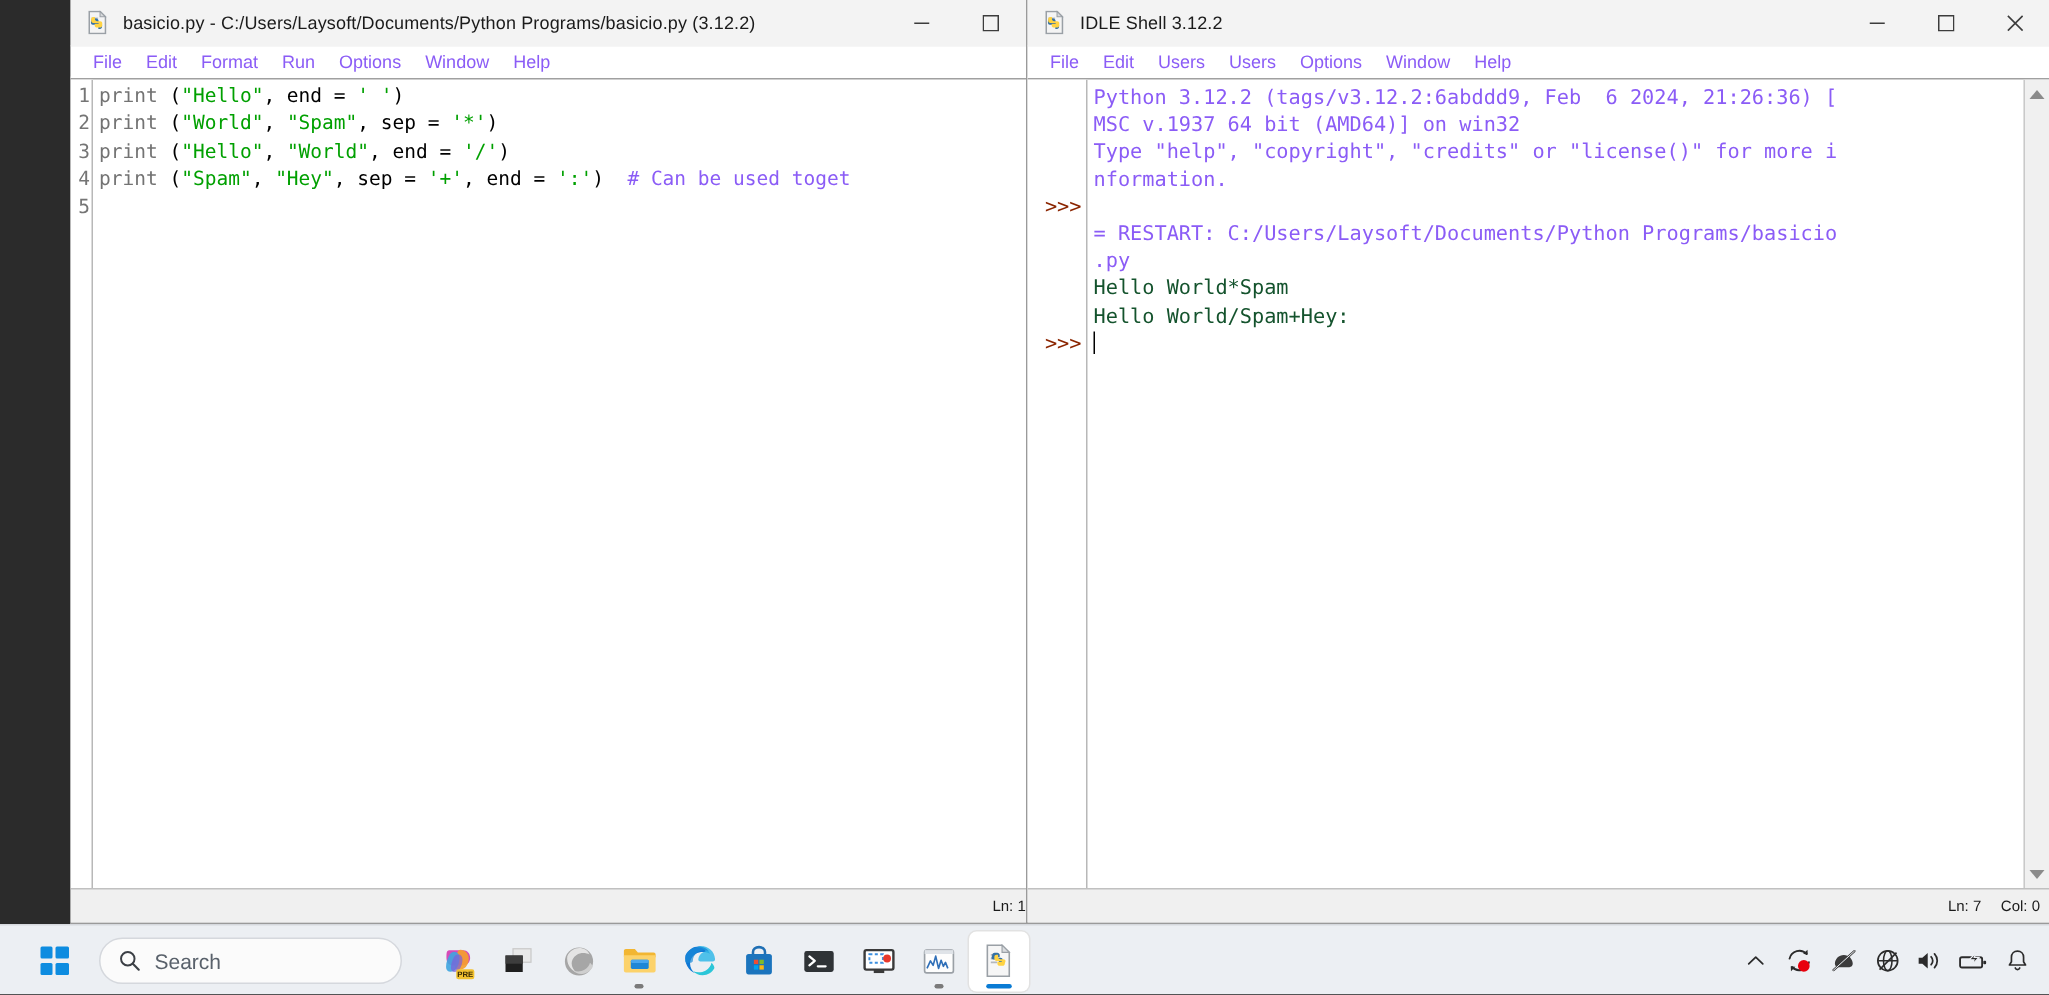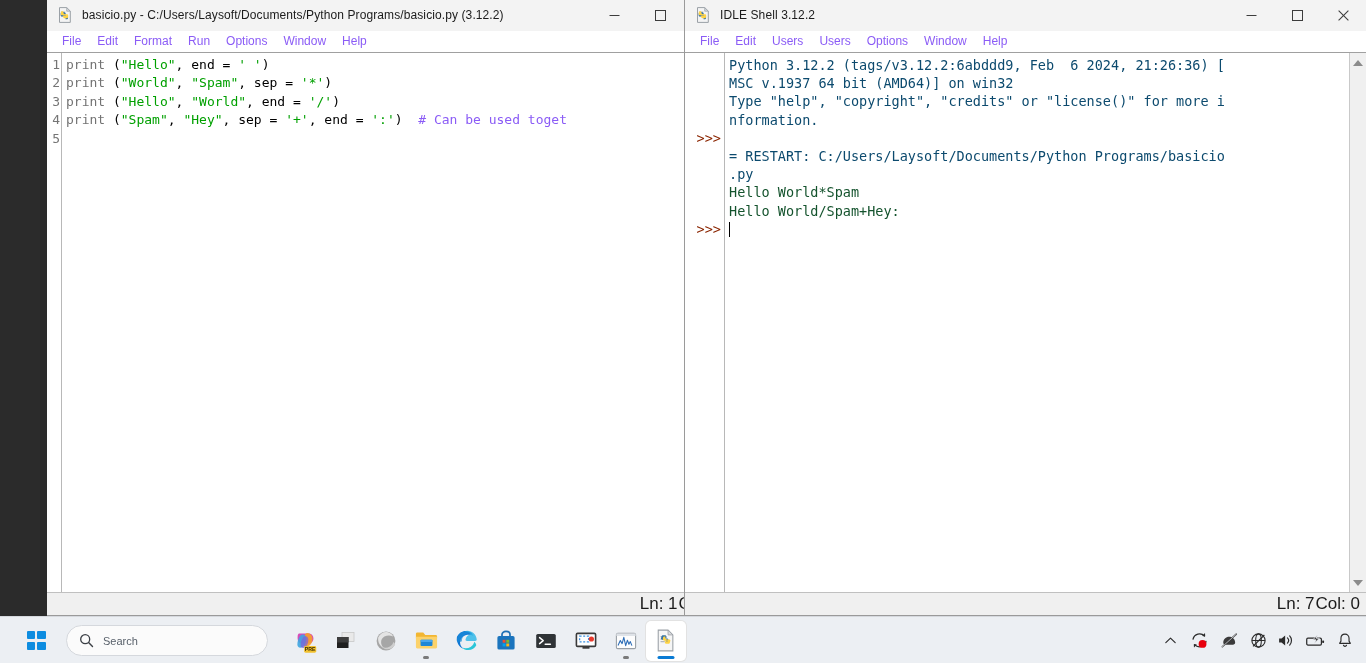--- a/index.html
+++ b/index.html
@@ -149,21 +149,21 @@
     font-family: "DejaVu Sans Mono", monospace;
     font-size: 13.5px;
     line-height: 18.2px;
     white-space: pre;
     overflow: hidden;
     color: #000;
     position: relative;
   }
   .shellarea .ln { height: 18.2px; }
   .sh-out { color: #14532d; }
-  .sh-plain { color: #0c4a6e; }
+  .sh-plain { color: #8b5cf6; }
   .caret {
     display: inline-block;
     width: 1px;
     height: 15px;
     background: #000;
     vertical-align: -3px;
   }
 
   
   .vscroll {
@@ -197,24 +197,24 @@
 
   
   .statusbar {
     height: 23px;
     flex: 0 0 23px;
     background: #f0f0f0;
     border-top: 1px solid #c0c0c0;
     display: flex;
     align-items: center;
     justify-content: flex-end;
-    font-size: 17px;
+    font-size: 10px;
     color: #1b1b1b;
     padding-right: 6px;
-    gap: 1px;
+    gap: 13px;
   }
   .statusbar span { white-space: nowrap; }
 
   
   #taskbar {
     position: absolute;
     left: 0; bottom: 0;
     width: 1366px;
     height: 47px;
     background: #eceff3;
@@ -255,21 +255,21 @@
     border: 1px solid #d5d8dd;
     border-radius: 16px;
     display: flex;
     align-items: center;
     padding-left: 12px;
     gap: 9px;
     margin-left: 10px;
     margin-right: 18px;
   }
   #searchbox .sb-label {
-    font-size: 11px;
+    font-size: 14px;
     color: #59616b;
   }
 
   #tb-tray {
     position: absolute;
     right: 8px; top: 0;
     height: 47px;
     display: flex;
     align-items: center;
     gap: 2px;

